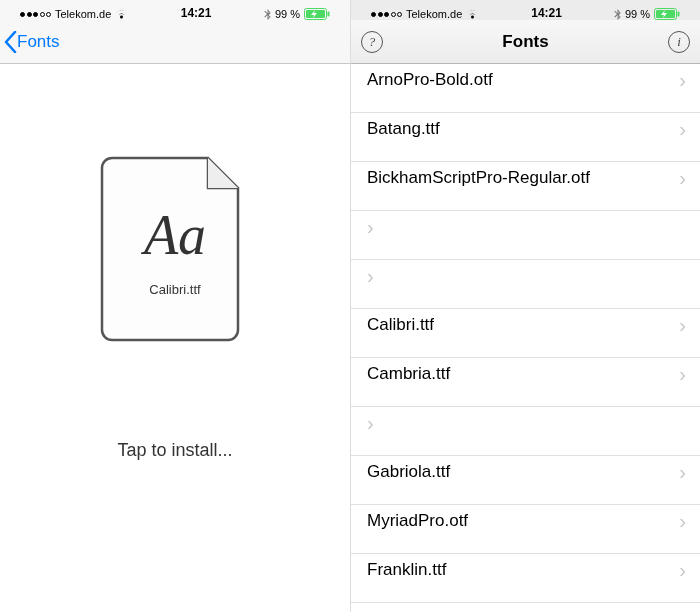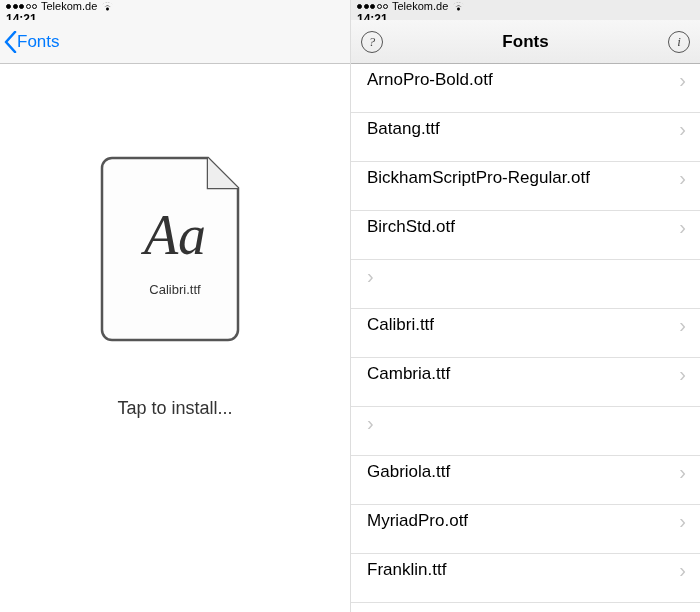--- a/index.html
+++ b/index.html
@@ -15,27 +15,26 @@
     position: relative;
     display: flex;
     flex-direction: column;
   }
   .phone + .phone { border-left: 1px solid #ddd; }
 
   
   .status-bar {
     height: 20px;
     display: flex;
-    align-items: flex-start;
+    align-items: flex-end;
     justify-content: space-between;
-    padding: 0 6px;
+    padding: 0 20px;
     font-size: 11px;
     color: #000;
     background: #f7f7f7;
-    flex-direction: column;
   }
   .status-left, .status-right {
     display: flex; align-items: center; gap: 4px;
   }
   .dots { display: flex; gap: 1.5px; }
   .dots span {
     width: 5px; height: 5px; border-radius: 50%;
     border: 1px solid #000;
   }
   .dots span.filled { background: #000; }
@@ -82,20 +81,21 @@
     color: #444;
     cursor: pointer;
   }
 
   
   .detail-body {
     flex: 1;
     display: flex; flex-direction: column;
     align-items: center;
     background: #fff;
+    gap: 42px;
   }
   .file-card {
     margin-top: 90px;
     width: 150px;
   }
   .caption {
     margin-top: 50px;
     font-size: 18px;
     color: #333;
   }
@@ -232,21 +232,20 @@
       </div>
       <div class="row">
         <span>Batang.ttf</span>
         <span class="chev">›</span>
       </div>
       <div class="row">
         <span>BickhamScriptPro-Regular.otf</span>
         <span class="chev">›</span>
       </div>
       <div class="row">
-        <span>BirchStd.otf</span>
         <span class="chev">›</span>
       </div>
       <div class="row">
         <span class="chev">›</span>
       </div>
       <div class="row">
         <span>Calibri.ttf</span>
         <span class="chev">›</span>
       </div>
       <div class="row">

